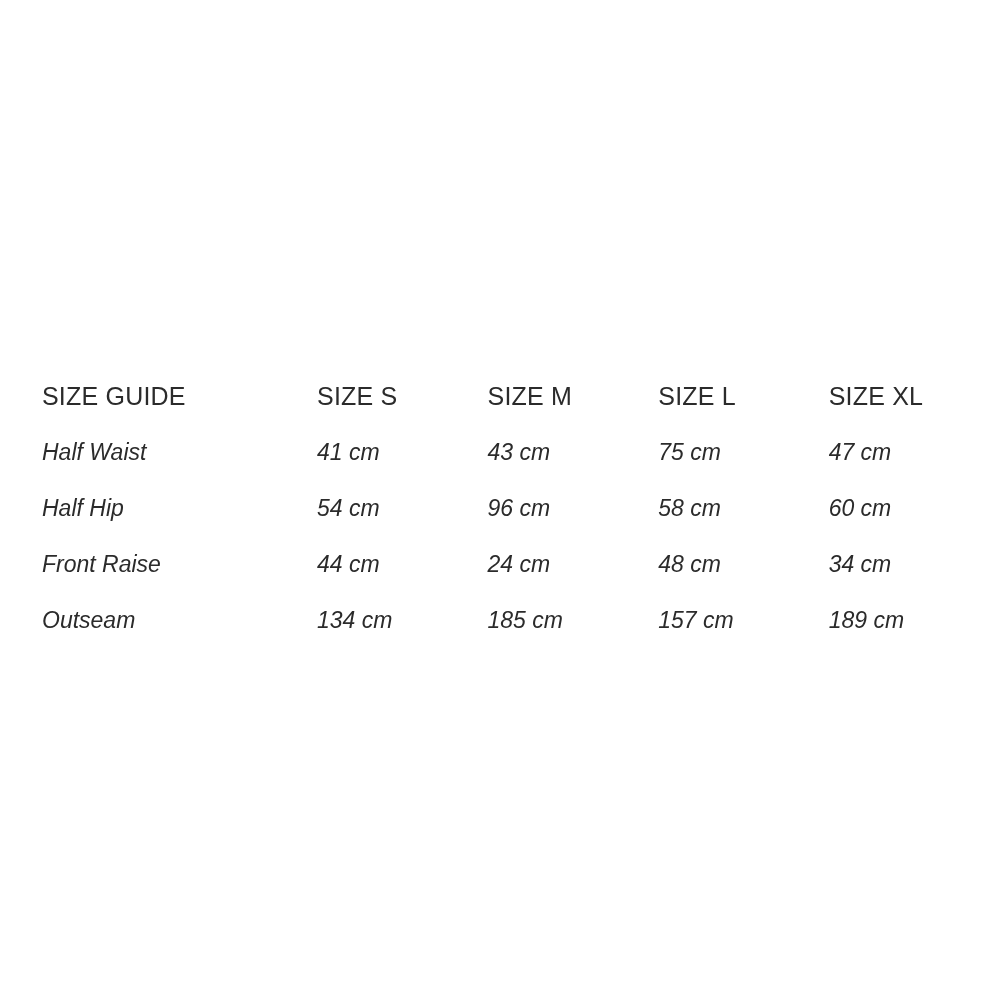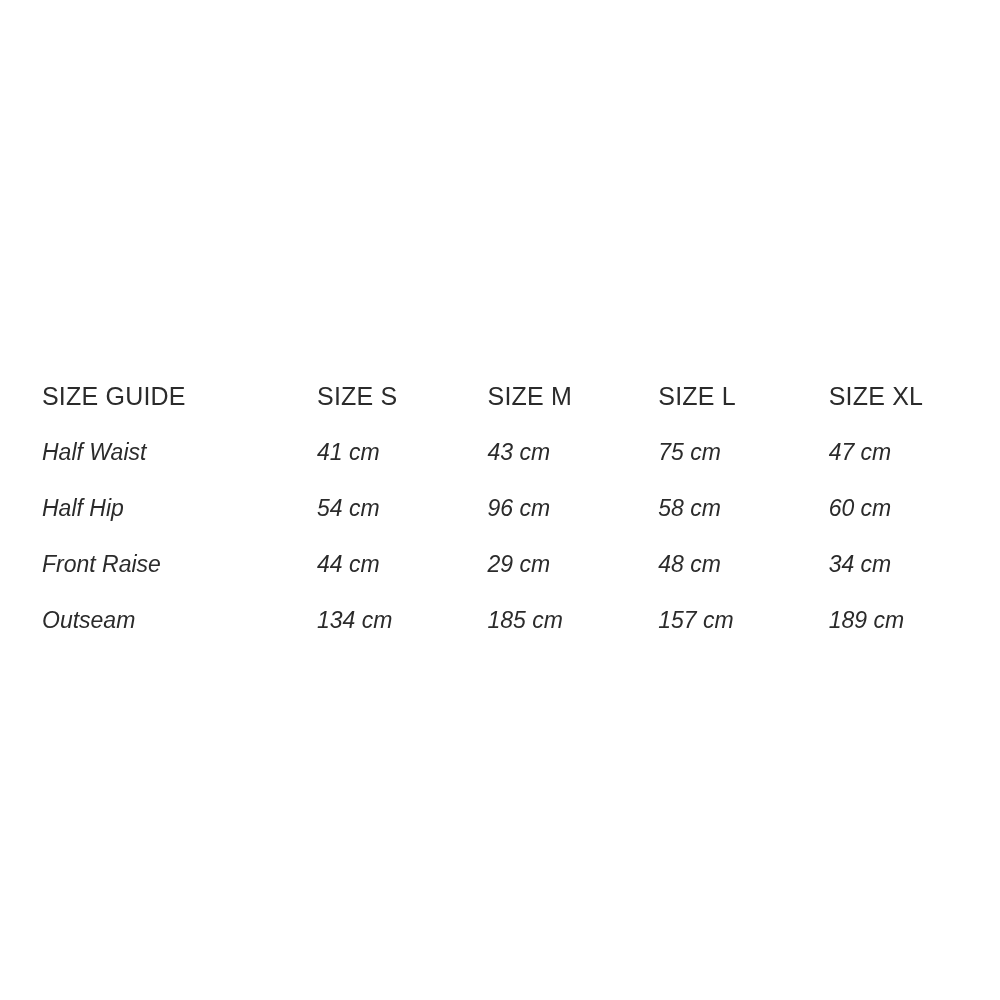--- a/index.html
+++ b/index.html
@@ -75,21 +75,21 @@
       <tr>
         <td class="col-label">Half Hip</td>
         <td class="col-val">54 cm</td>
         <td class="col-val">96 cm</td>
         <td class="col-val">58 cm</td>
         <td class="col-val">60 cm</td>
       </tr>
       <tr>
         <td class="col-label">Front Raise</td>
         <td class="col-val">44 cm</td>
-        <td class="col-val">29 cm</td>
+        <td class="col-val">24 cm</td>
         <td class="col-val">48 cm</td>
         <td class="col-val">34 cm</td>
       </tr>
       <tr>
         <td class="col-label">Outseam</td>
         <td class="col-val">134 cm</td>
         <td class="col-val">185 cm</td>
         <td class="col-val">157 cm</td>
         <td class="col-val">189 cm</td>
       </tr>

